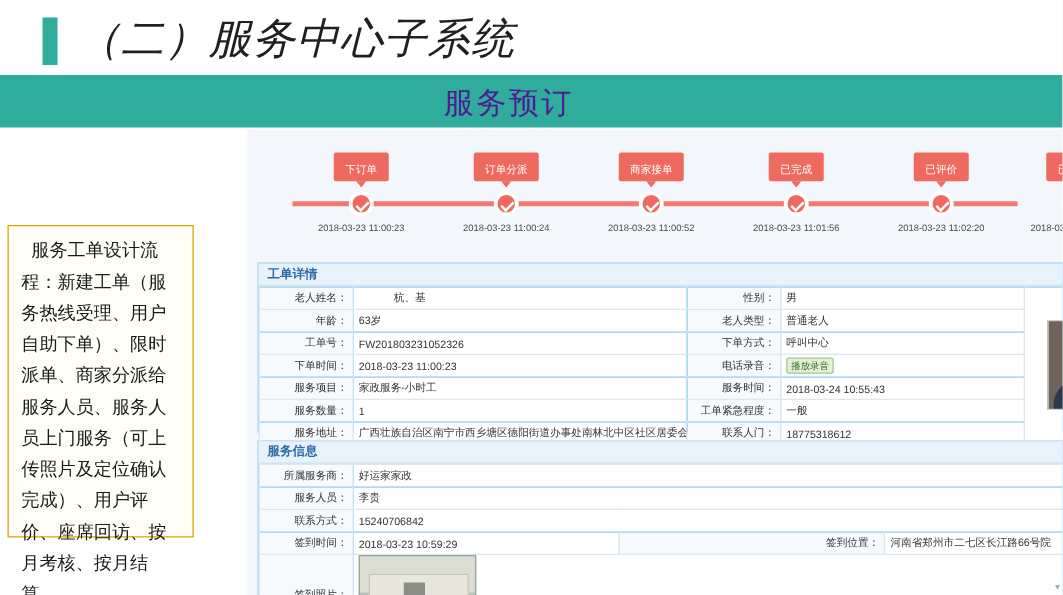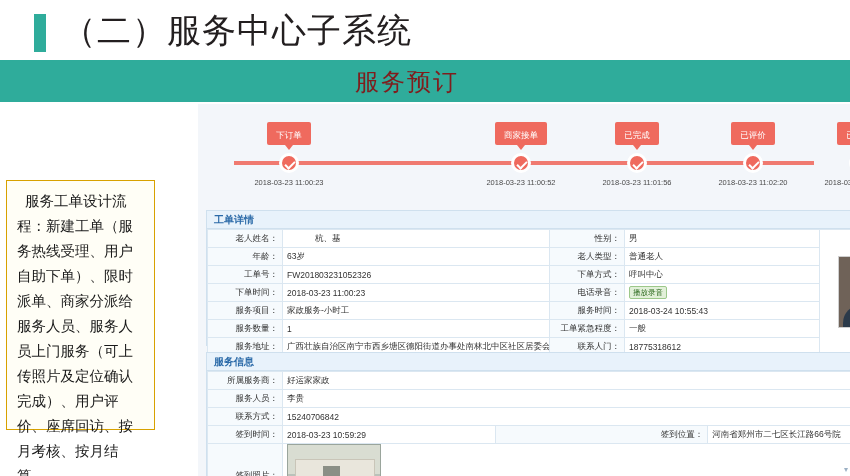--- a/index.html
+++ b/index.html
@@ -12,21 +12,21 @@
     background: #ffffff;
     font-family: "Liberation Sans", sans-serif;
     overflow: hidden;
     position: relative;
   }
 
   
   .header-title-row {
     position: absolute;
     left: 0; top: 0;
-    width: 850px; height: 60px;
+    width: 850px; height: 60px; font-style: italic;
   }
   .header-bar {
     position: absolute;
     left: 34px; top: 14px;
     width: 12px; height: 38px;
     background: #2fac9b;
   }
   .header-title {
     position: absolute;
     left: 62px; top: 8px;
@@ -40,21 +40,21 @@
     left: 0; top: 60px;
     width: 850px; height: 42px;
     background: #2fac9b;
   }
   .subtitle-band .subtitle-text {
     position: absolute;
     left: 0; top: 6px;
     width: 814px;
     text-align: center;
     font-size: 24px;
-    color: #7f1d1d;
+    color: #4c1d95;
     letter-spacing: 2px;
   }
 
   
   .note-box {
     position: absolute;
     left: 6px; top: 180px;
     width: 149px; height: 250px;
     background: #fffef6;
     border: 1px solid #d8a100;
@@ -283,20 +283,25 @@
 
 <div class="content-panel">
 
   <div class="steps">
     <div class="steps-line"></div>
 
     <div class="step" style="left:36px;">
       <span class="step-label">下订单</span>
       <span class="step-dot"></span>
       <span class="step-time">2018-03-23 11:00:23</span>
+    </div>
+    <div class="step" style="left:152px;">
+      <span class="step-label">订单分派</span>
+      <span class="step-dot"></span>
+      <span class="step-time">2018-03-23 11:00:24</span>
     </div>
     <div class="step" style="left:268px;">
       <span class="step-label">商家接单</span>
       <span class="step-dot"></span>
       <span class="step-time">2018-03-23 11:00:52</span>
     </div>
     <div class="step" style="left:384px;">
       <span class="step-label">已完成</span>
       <span class="step-dot"></span>
       <span class="step-time">2018-03-23 11:01:56</span>

